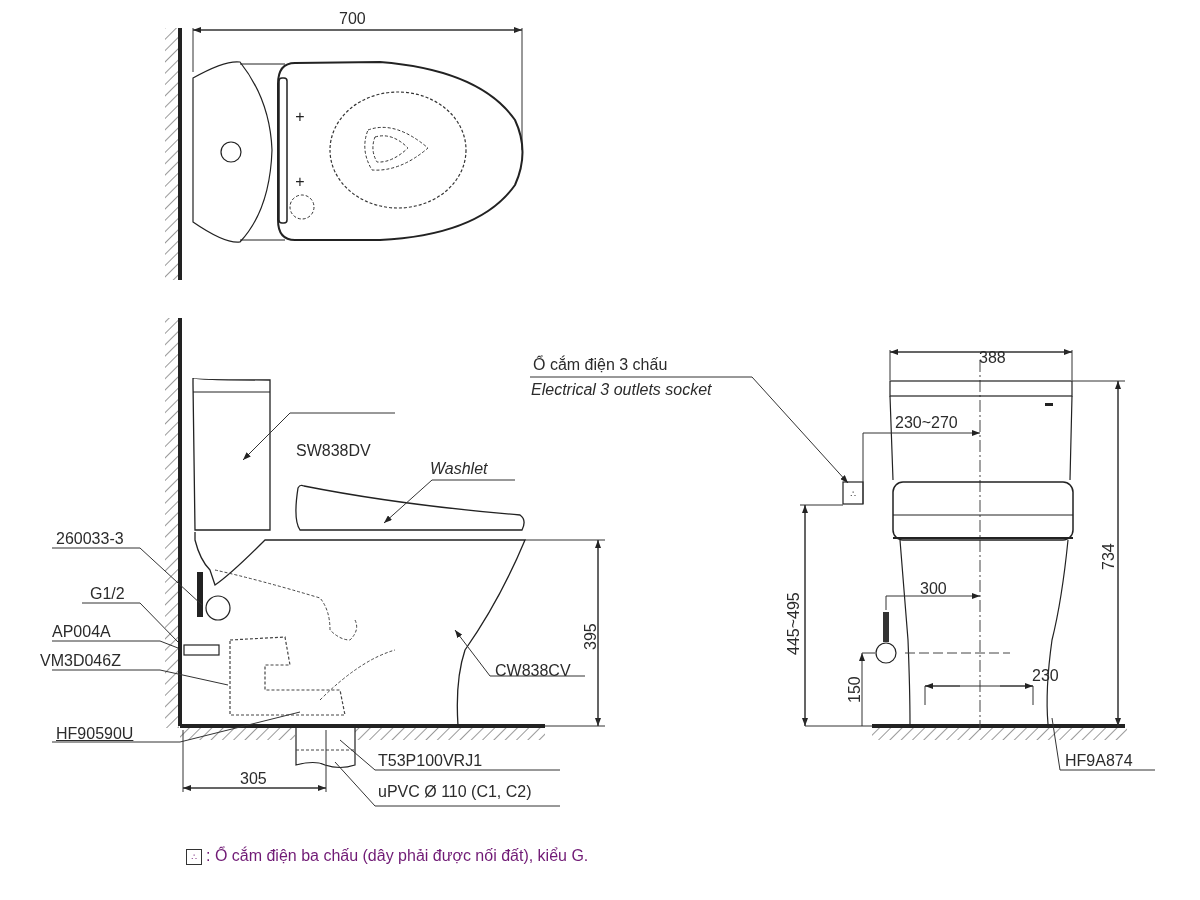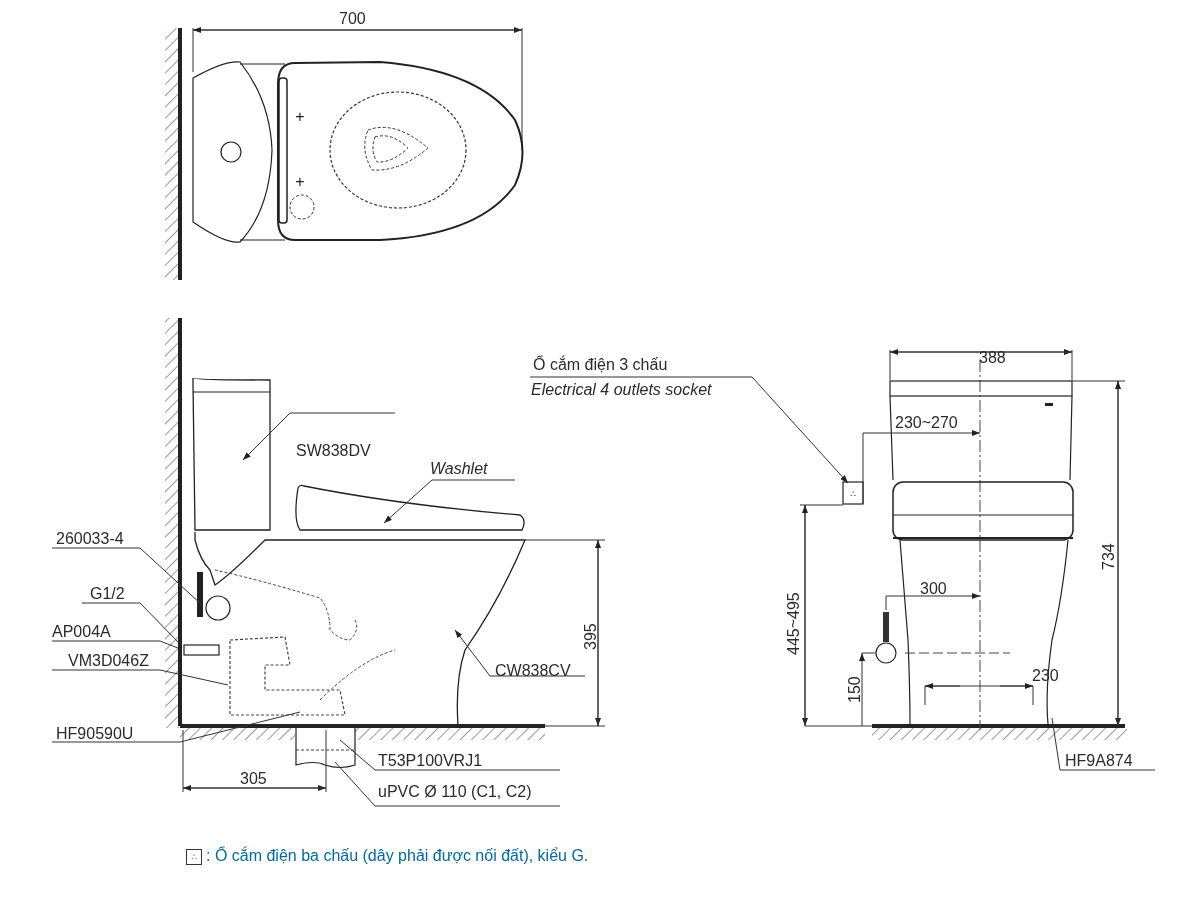--- a/index.html
+++ b/index.html
@@ -1,20 +1,20 @@
 <!DOCTYPE html>
 <html><head>
 <meta charset="utf-8">
 <style>
   html,body{margin:0;padding:0;background:#fff;}
   body{width:1200px;height:900px;position:relative;overflow:hidden;font-family:"Liberation Sans",sans-serif;color:#2a2a2a;}
   svg{position:absolute;left:0;top:0;}
   .lbl{position:absolute;font-size:16px;line-height:18px;white-space:nowrap;color:#2b2b2b;}
   .it{font-style:italic;}
-  .note{position:absolute;left:186px;top:845px;font-size:16px;line-height:22px;color:#0369a1;}
+  .note{position:absolute;left:186px;top:845px;font-size:16px;line-height:22px;color:#701a75;}
   .note .row2{padding-left:36px;font-style:italic;}
   .sockbox{display:inline-block;width:14px;height:14px;border:1px solid #333;font-size:9px;line-height:14px;text-align:center;vertical-align:middle;margin-right:4px;}
   .vert{transform:rotate(-90deg);transform-origin:left top;}
 </style>
 </head>
 <body>
 
 <svg width="1200" height="900" viewBox="0 0 1200 900">
   <defs>
     <pattern id="hatch" width="8" height="8" patternUnits="userSpaceOnUse" patternTransform="rotate(45)">
@@ -141,32 +141,32 @@
 
     <polyline points="530,377 752,377 848,483" fill="none" stroke="#333" stroke-width="1" marker-end="url(#arr)"></polyline>
   </g>
 </svg>
 
 <div class="lbl" style="left:339px;top:10px;">700</div>
 
 <div class="lbl" style="left:296px;top:398px;margin-top:44px;">SW838DV</div>
 <div class="lbl" style="left:430px;top:460px;font-style:italic;">Washlet</div>
 <div class="lbl" style="left:495px;top:662px;">CW838CV</div>
-<div class="lbl" style="left:56px;top:530px;">260033-4</div>
+<div class="lbl" style="left:56px;top:530px;">260033-3</div>
 <div class="lbl" style="left:90px;top:585px;">G1/2</div>
 <div class="lbl" style="left:52px;top:623px;">AP004A</div>
-<div class="lbl" style="left:68px;top:652px;">VM3D046Z</div>
-<div class="lbl" style="left:56px;top:725px;">HF90590U</div>
+<div class="lbl" style="left:40px;top:652px;">VM3D046Z</div>
+<div class="lbl" style="left:56px;top:725px;text-decoration:underline;">HF90590U</div>
 <div class="lbl" style="left:378px;top:752px;">T53P100VRJ1</div>
 <div class="lbl" style="left:378px;top:783px;">uPVC Ø 110 (C1, C2)</div>
 <div class="lbl" style="left:240px;top:770px;">305</div>
 <div class="lbl vert" style="left:582px;top:650px;">395</div>
 
 <div class="lbl" style="left:533px;top:356px;">Ổ cắm điện 3 chấu</div>
-<div class="lbl it" style="left:531px;top:381px;">Electrical 4 outlets socket</div>
+<div class="lbl it" style="left:531px;top:381px;">Electrical 3 outlets socket</div>
 <div class="lbl" style="left:963px;top:349px;margin-left:16px;">388</div>
 <div class="lbl" style="left:895px;top:414px;">230~270</div>
 <div class="lbl vert" style="left:785px;top:655px;">445~495</div>
 <div class="lbl vert" style="left:1100px;top:570px;">734</div>
 <div class="lbl" style="left:920px;top:580px;">300</div>
 <div class="lbl vert" style="left:846px;top:703px;">150</div>
 <div class="lbl" style="left:985px;top:667px;margin-left:47px;">230</div>
 <div class="lbl" style="left:1065px;top:752px;">HF9A874</div>
 
 <div class="note">

